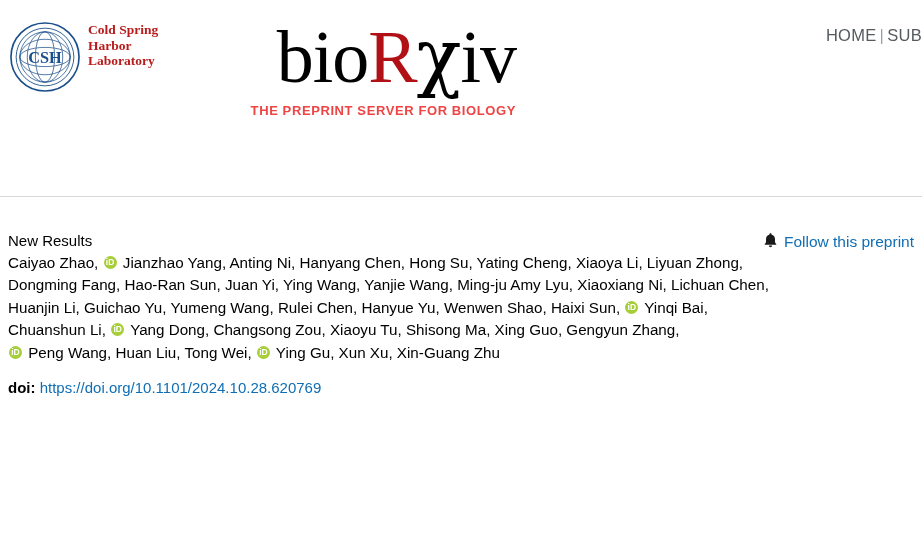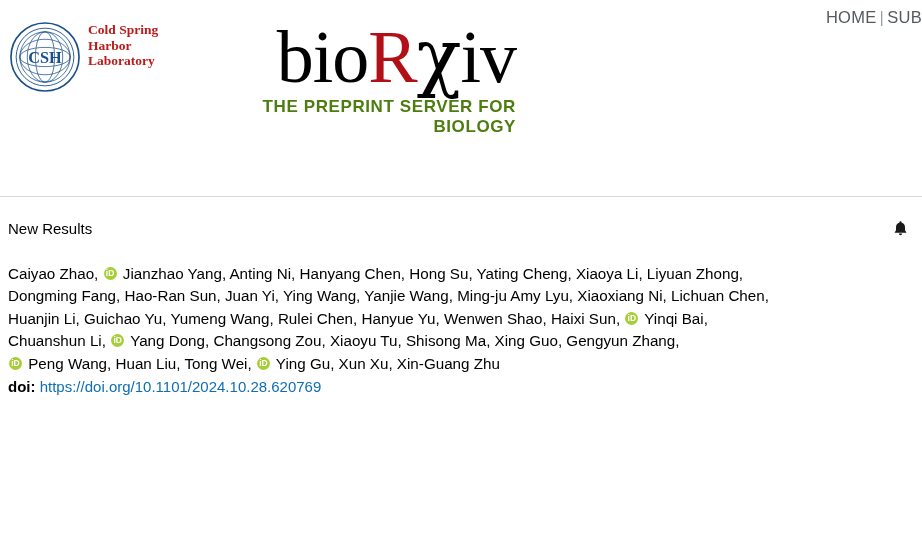--- a/index.html
+++ b/index.html
@@ -65,31 +65,32 @@
     font-size: 74px;
     line-height: 80px;
     letter-spacing: -1px;
     color: #000;
     white-space: nowrap;
   }
   .biorxiv-word .red { color: #b11116; }
   .biorxiv-word .chi { font-family: "DejaVu Serif", serif; }
 
   .biorxiv-tagline {
-    font-size: 17px;
+    margin-top: 6px;
+    font-size: 13px;
     letter-spacing: 0.6px;
     font-weight: bold;
-    color: #4d7c0f;
+    color: #ef4444;
     font-family: "Liberation Sans", sans-serif;
   }
 
   .top-nav {
     position: absolute;
     right: 0px;
-    top: 8px;
+    top: 26px;
     font-size: 16.5px;
     color: #555a5f;
     letter-spacing: 0.3px;
     white-space: nowrap;
   }
   .top-nav a {
     color: #555a5f;
     text-decoration: none;
   }
   .top-nav .sep { color: #9aa0a6; margin: 0 3px; }
@@ -102,21 +103,21 @@
     top: 196px;
     height: 1px;
     background: #d7d7d7;
   }
 
   
   .article {
     position: absolute;
     left: 8px;
     right: 8px;
-    top: 220px;
+    top: 232px;
   }
 
   .meta-row {
     display: flex;
     align-items: flex-start;
     justify-content: space-between;
   }
 
   .new-results {
     font-size: 15px;
@@ -146,21 +147,20 @@
     color: #000;
   }
   .title sub {
     font-size: 15px;
     vertical-align: baseline;
     position: relative;
     top: 5px;
   }
 
   .authors {
-    margin-top: 23px;
     font-size: 15.2px;
     line-height: 22.5px;
     color: #000;
   }
 
   .orcid {
     display: inline-block;
     width: 13px;
     height: 13px;
     border-radius: 50%;
@@ -175,21 +175,21 @@
     left: 0; right: 0; top: 0;
     text-align: center;
     font-size: 8.5px;
     line-height: 13px;
     color: #fff;
     font-family: "Liberation Sans", sans-serif;
     font-weight: bold;
   }
 
   .doi {
-    margin-top: 2px;
+    margin-top: 14px;
     font-size: 15px;
     line-height: 20px;
   }
   .doi .label { font-weight: bold; }
   .doi .link { color: #0f6eb5; text-decoration: none; }
 </style>
 </head>
 <body>
 
 <div class="page">
@@ -232,20 +232,21 @@
 
     <div class="meta-row">
       <div class="new-results">New Results</div>
       <div class="follow">
         <span class="bell">
           <svg width="15" height="17" viewBox="0 0 16 18">
             <path d="M8 1.2c-.7 0-1.2.5-1.2 1.2v.5C4.6 3.4 3.2 5.2 3.2 7.6v3.2L1.6 13.4h12.8l-1.6-2.6V7.6c0-2.4-1.4-4.2-3.6-4.7v-.5c0-.7-.5-1.2-1.2-1.2z" fill="#1a1a1a"></path>
             <path d="M6.2 14.4a1.8 1.8 0 0 0 3.6 0z" fill="#1a1a1a"></path>
           </svg>
         </span>
+        <span>Follow this preprint</span>
       </div>
     </div>
 
 
     <div class="authors">
         <div><span>Caiyao Zhao, </span><span class="orcid"></span> <span>Jianzhao Yang, Anting Ni, Hanyang Chen, Hong Su, Yating Cheng, Xiaoya Li, Liyuan Zhong,</span></div>
         <div><span>Dongming Fang, Hao-Ran Sun, Juan Yi, Ying Wang, Yanjie Wang, Ming-ju Amy Lyu, Xiaoxiang Ni, Lichuan Chen,</span></div>
         <div><span>Huanjin Li, Guichao Yu, Yumeng Wang, Rulei Chen, Hanyue Yu, Wenwen Shao, Haixi Sun, </span><span class="orcid"></span> <span>Yinqi Bai,</span></div>
         <div><span>Chuanshun Li, </span><span class="orcid"></span> <span>Yang Dong, Changsong Zou, Xiaoyu Tu, Shisong Ma, Xing Guo, Gengyun Zhang,</span></div>
         <div><span class="orcid"></span> <span>Peng Wang, Huan Liu, Tong Wei, </span><span class="orcid"></span> <span>Ying Gu, Xun Xu, Xin-Guang Zhu</span></div>

